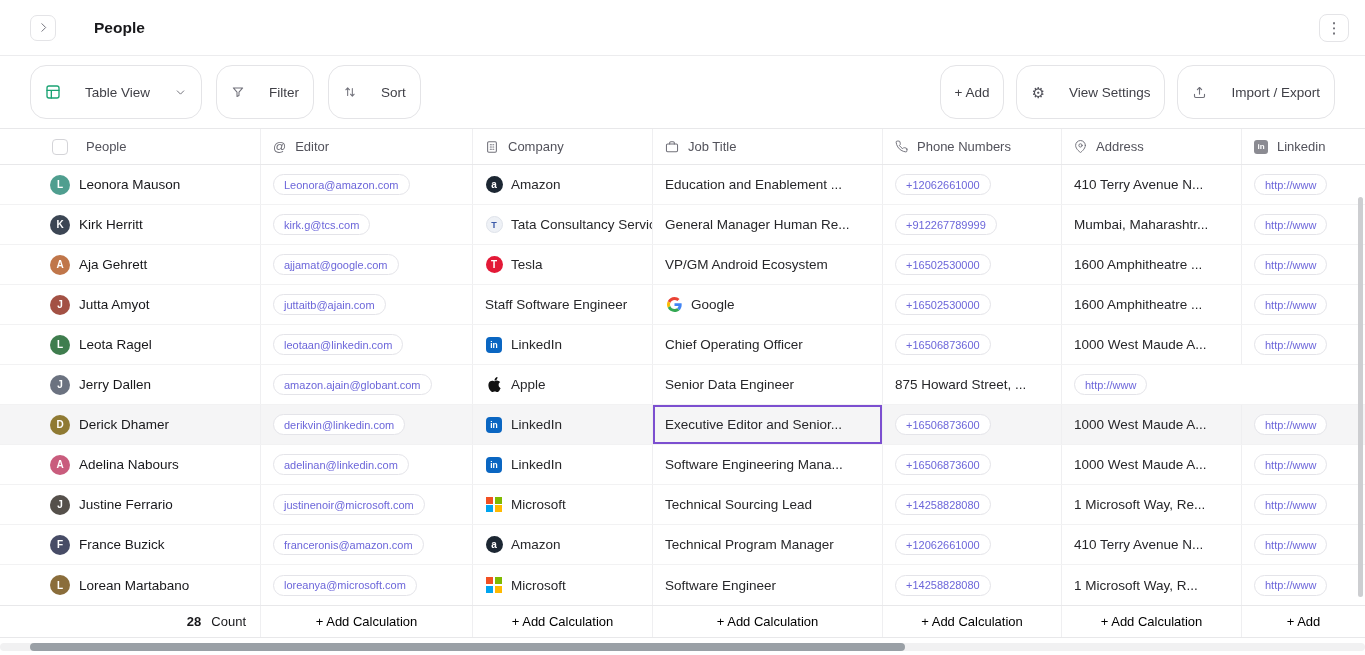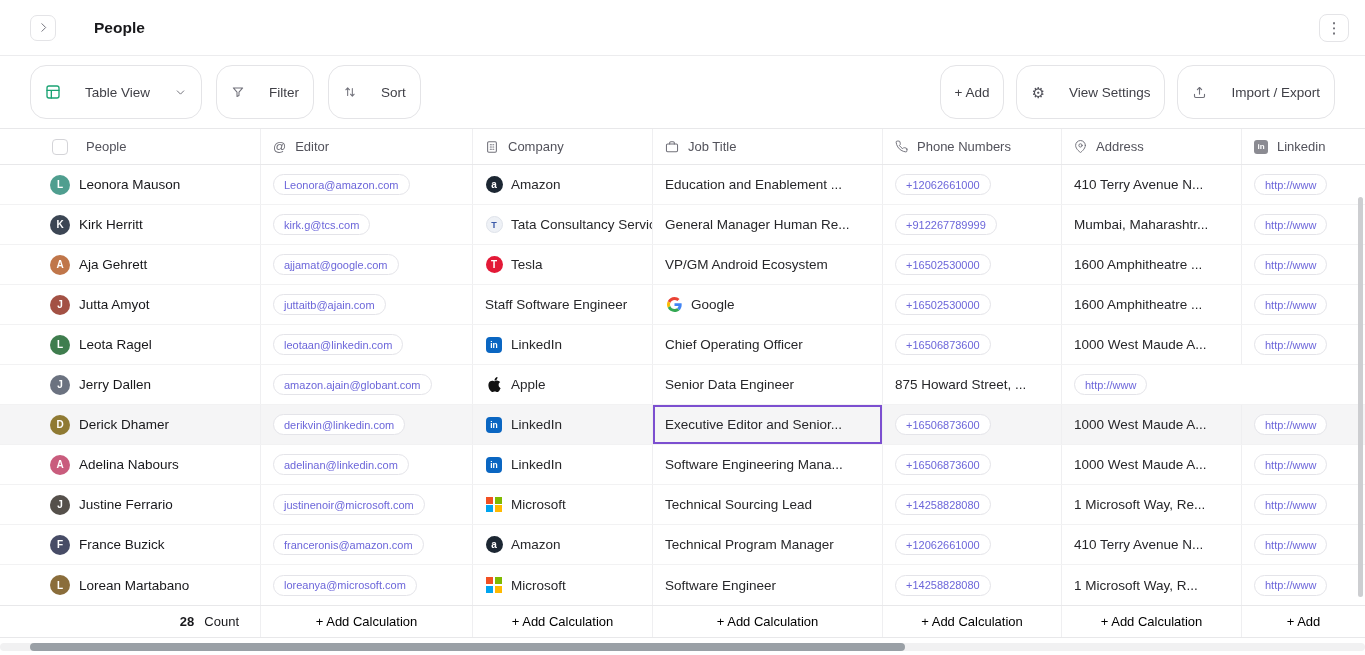--- a/index.html
+++ b/index.html
@@ -59,21 +59,21 @@
     justify-content:center; font-size:10px; font-weight:700; color:#fff; }
   .l-square { width:16px; height:16px; border-radius:4px; display:flex; align-items:center;
     justify-content:center; font-size:8.5px; font-weight:700; color:#fff; }
   .l-ms { width:16px; height:16px; display:grid; grid-template-columns:7px 7px; grid-template-rows:7px 7px; gap:1.5px; }
   .l-ms i { display:block; }
 
   .tfoot { height:33px; border-top:1px solid #e8e8ea; border-bottom:1px solid #e8e8ea; }
   .tf-cell { display:flex; align-items:center; justify-content:center; font-size:13px; color:#000000;
     border-right:1px solid #efeff1; overflow:hidden; white-space:nowrap; cursor:pointer; }
   .tf-cell:last-child { border-right:none; }
-  .tf-count { justify-content:flex-end; gap:10px; padding-right:21px; color:#18181b; cursor:default; }
+  .tf-count { justify-content:flex-end; gap:10px; padding-right:14px; color:#18181b; cursor:default; }
   .tf-count .num { font-weight:600; }
 
   
   .hscroll-track { position:absolute; left:0; right:0; bottom:4px; height:8px; background:#f1f1f2; border-radius:4px; }
   .hscroll-thumb { position:absolute; left:30px; top:0; width:875px; height:8px; background:#9aa0a6; border-radius:4px; cursor:grab; }
   .vscroll-thumb { position:absolute; right:2px; top:197px; width:5px; height:400px; background:#cdced1; border-radius:3px; cursor:grab; }
 
   svg.stroke-ic { stroke:#71717a; fill:none; stroke-width:1.8; stroke-linecap:round; stroke-linejoin:round; }
 </style>
 </head>

